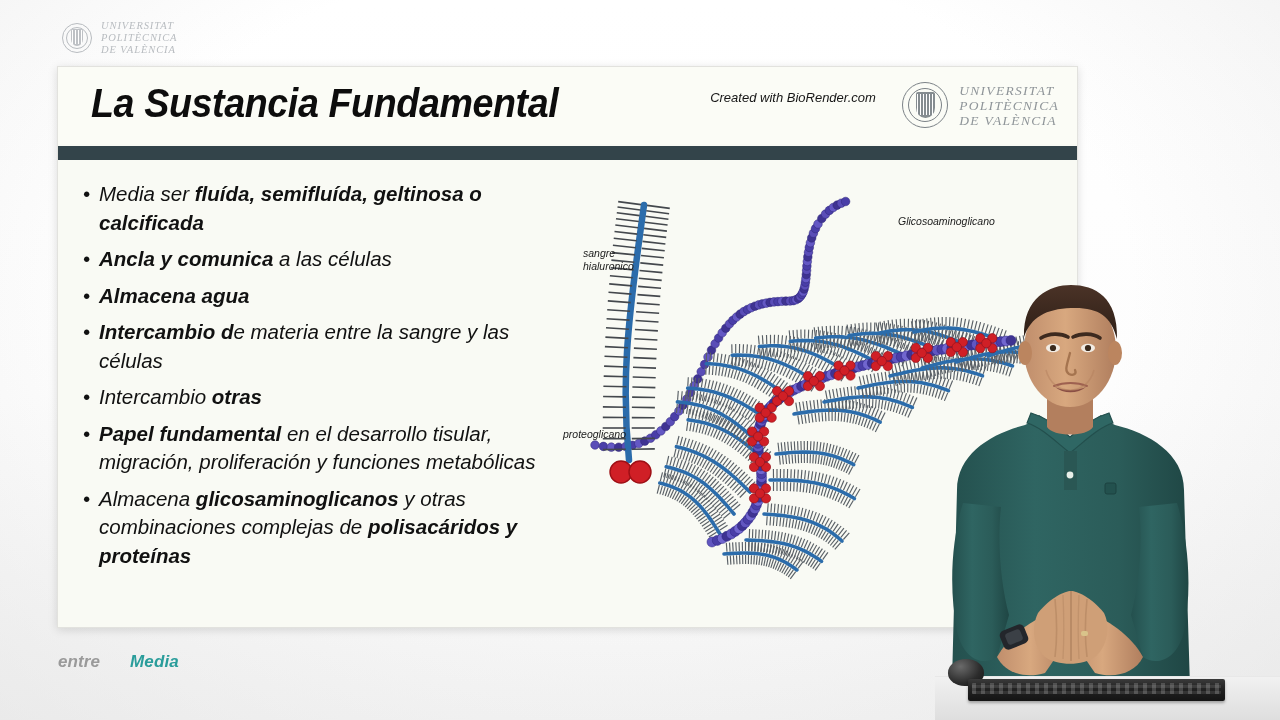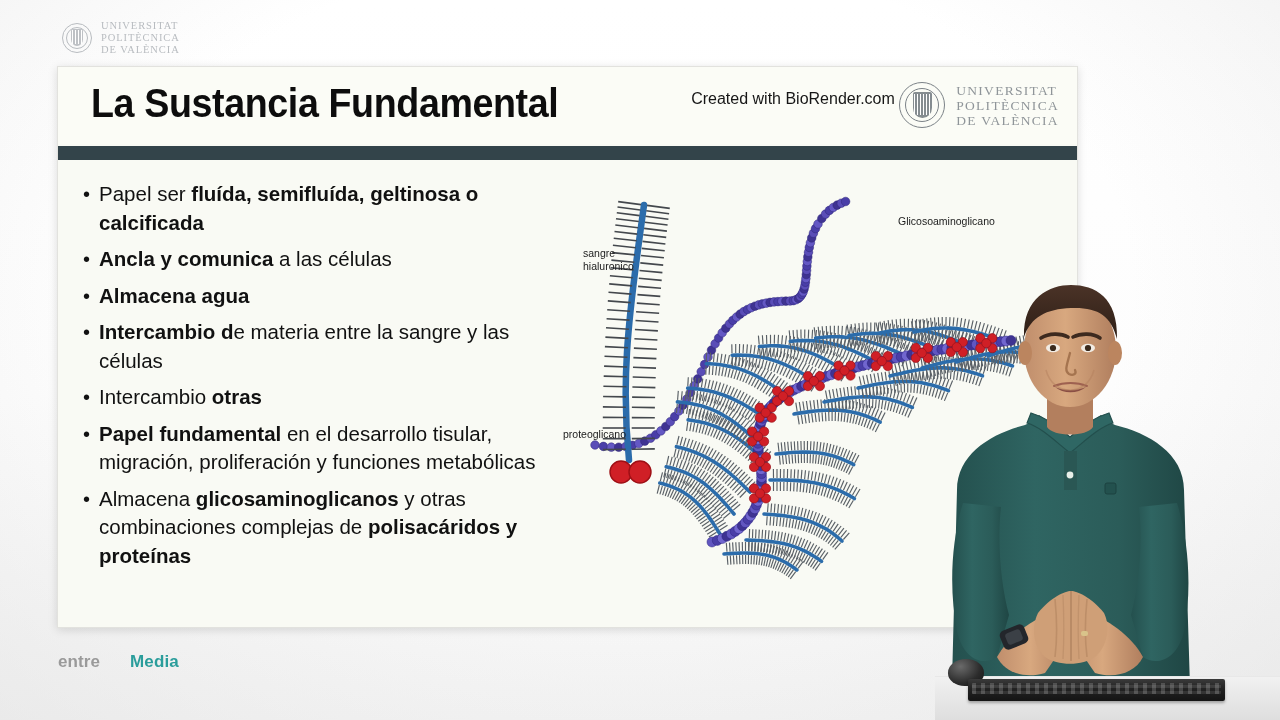--- a/index.html
+++ b/index.html
@@ -9,20 +9,21 @@
     font-family:"Liberation Sans", sans-serif;
     position:relative;
   }
 
   
   #stage {
     position:absolute; left:0; top:0; width:1280px; height:720px;
     background:
       linear-gradient(to bottom, #ffffff 0%, #fdfdfd 55%, #f4f4f4 100%);
     overflow:hidden;
+    font-style:italic;
   }
   #stage:after{
     content:"";position:absolute;left:0;top:0;width:1280px;height:720px;
     background:radial-gradient(ellipse at 48% 40%, rgba(255,255,255,0) 55%, rgba(220,220,220,.45) 100%);
     pointer-events:none;
   }
 
   
   #page-logo {
     position:absolute; left:62px; top:20px;
@@ -90,21 +91,21 @@
   }
   .bullet .dot{
     flex:0 0 16px;text-align:left;font-size:20px;line-height:28.5px;
   }
   .bullet .txt{flex:1;}
   .bullet b{font-weight:bold;}
 
   
   #biorender{
     position:absolute;left:520px;top:23px;width:430px;text-align:center;
-    font-size:16px;color:#161616;
+    font-size:13px;color:#161616;
   }
 
   
   #diagram{ position:absolute;left:440px;top:95px;width:580px;height:465px; }
   #diagram svg{display:block;}
   .dlabel{
     position:absolute;font-size:10.5px;line-height:12.5px;color:#1b1b1b;
   }
   #label-ha{ left:85px; top:85px; }
   #label-pg{ left:65px; top:266px; }
@@ -185,21 +186,21 @@
         <span>POLITÈCNICA</span><br>
         <span>DE  VALÈNCIA</span>
       </span>
     </div>
 
     <div id="accent-bar"></div>
 
     <div id="bullets">
         <div class="bullet">
           <span class="dot">•</span>
-          <span class="txt"><span>Papel ser </span><b>fluída, semifluída, geltinosa o calcificada</b></span>
+          <span class="txt"><span>Media ser </span><b>fluída, semifluída, geltinosa o calcificada</b></span>
         </div>
         <div class="bullet">
           <span class="dot">•</span>
           <span class="txt"><b>Ancla y comunica</b><span> a las células</span></span>
         </div>
         <div class="bullet">
           <span class="dot">•</span>
           <span class="txt"><b>Almacena agua</b></span>
         </div>
         <div class="bullet">

